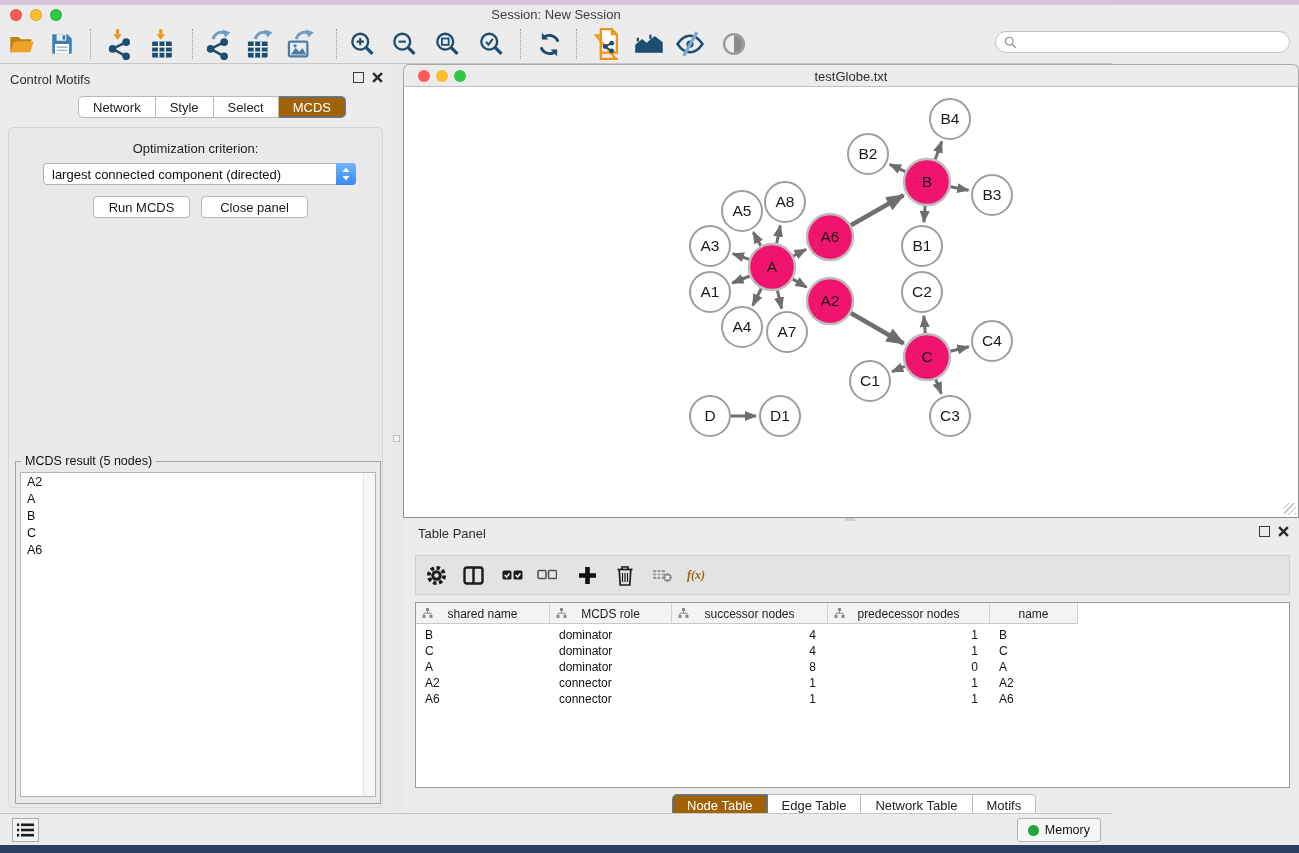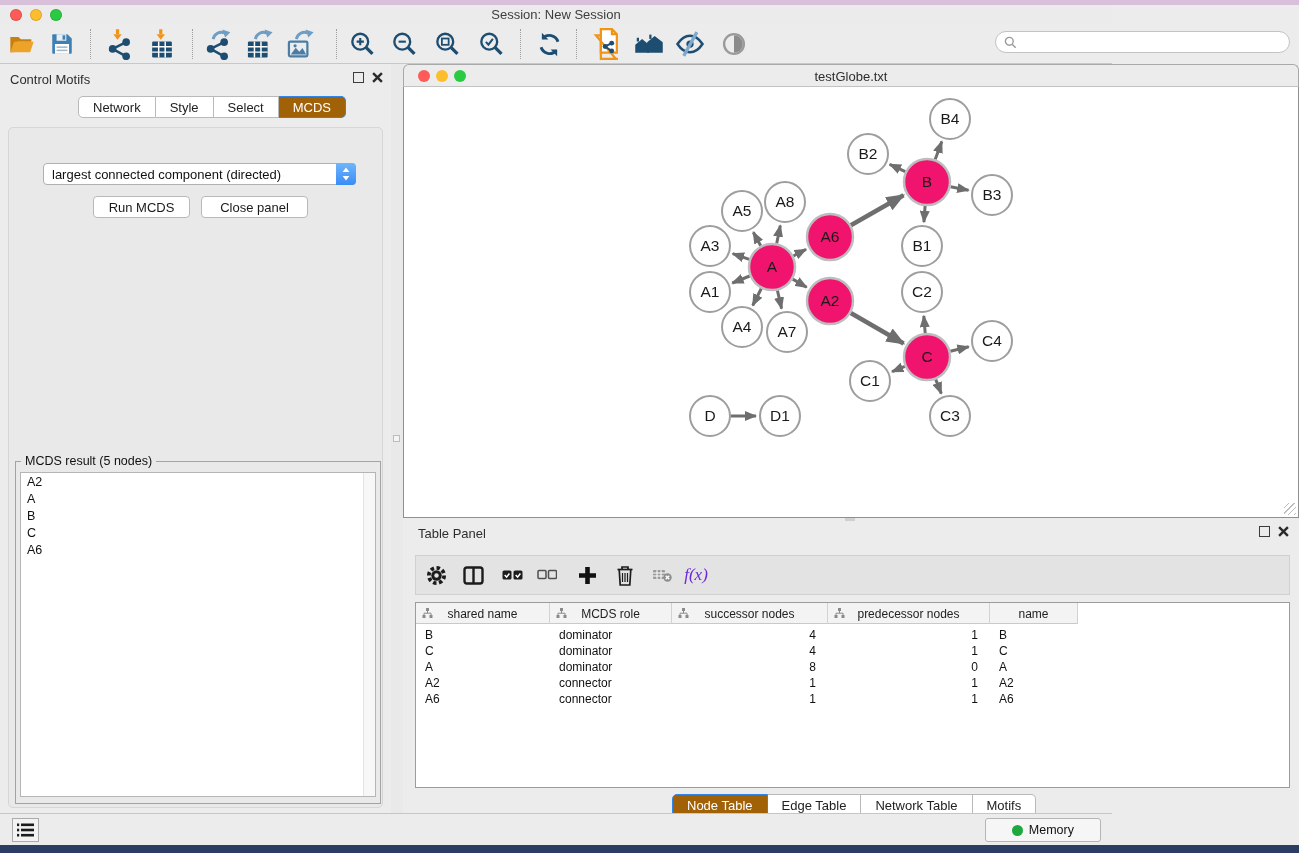--- a/index.html
+++ b/index.html
@@ -62,39 +62,39 @@
   .nw-grip { position:absolute; right:2px; bottom:2px; width:12px; height:12px; background:repeating-linear-gradient(135deg, transparent 0 3px, #bdbdbd 3px 4px); }
   #graph-svg { position:absolute; left:0; top:0; }
   #graph-svg text { font-family:"Liberation Sans","DejaVu Sans",sans-serif; }
 
   
   .table-panel { position:absolute; left:403px; top:513px; width:896px; height:295px; }
   .tp-title { position:absolute; left:15px; top:8px; font-size:13px; color:#2e2e2e; }
   .tp-btns { right:10px; }
   .tp-toolbar { position:absolute; left:12px; top:37px; width:875px; height:40px; background:#e3e3e3; border:1px solid #d0d0d0; }
   .tp-tool { position:absolute; top:0; width:36px; height:38px; display:flex; align-items:center; justify-content:center; }
-  .fx { font-family:"Liberation Serif","DejaVu Serif",serif; font-style:italic; font-size:17px; color:#6d28d9; }
+  .fx { font-family:"Liberation Serif","DejaVu Serif",serif; font-style:italic; font-size:12px; color:#a16207;font-weight:bold; }
   .tp-table { position:absolute; left:12px; top:84px; width:875px; height:186px; background:#fff; border:1px solid #9c9c9c; overflow:hidden; }
   .thead { display:flex; height:21px; background:#f3f3f3; border-bottom:1px solid #c9c9c9; }
   .th { position:relative; display:flex; align-items:center; justify-content:center; font-size:12px; color:#222; border-right:1px solid #d2d2d2; height:21px; }
   .th .tree-ico { position:absolute; left:6px; top:5px; }
   .th.filler { flex:1; background:#fff; border-right:none; }
   .tbody { padding-top:3px; }
   .tr { display:flex; height:16px; }
   .td { font-size:12px; color:#111; line-height:16px; }
   .td.al { padding-left:9px; text-align:left; }
   .td.ar { padding-right:12px; text-align:right; }
   .tp-tabs { position:absolute; left:269px; top:276px; display:flex; height:23px; }
   .tp-tabs .seg { font-size:13px; }
   .h-handle { position:absolute; left:442px; top:0px; width:10px; height:3px; background:#cfcfcf; }
 
   
   .statusbar { position:absolute; left:0; top:808px; width:100%; height:32px; border-top:1px solid #c6c6c6; background:#ececec; }
   .list-btn { position:absolute; left:12px; top:4px; width:27px; height:24px; background:#f3f3f3; border:1px solid #ababab; display:flex; align-items:center; justify-content:center; }
-  .memory-btn { position:absolute; right:11px; top:4px; height:24px; padding:0 26px; background:#f6f6f6; border:1px solid #b5b5b5; border-radius:3px; display:flex; align-items:center; gap:6px; font-size:12.5px; color:#111; }
+  .memory-btn { position:absolute; right:11px; top:4px; height:24px; padding:0 10px; background:#f6f6f6; border:1px solid #b5b5b5; border-radius:3px; display:flex; align-items:center; gap:6px; font-size:12.5px; color:#111; }
   .mem-dot { width:11px; height:11px; border-radius:50%; background:#1fa83d; }
 </style>
 </head>
 <body>
 
 <div class="screen">
   <div class="desktop-top"></div>
   <div class="desktop-bottom"></div>
 
   <div class="app-window">
@@ -258,20 +258,21 @@
             <path d="M1 1l8 8M9 1l-8 8" stroke="#2b2b2b" stroke-width="2.2"></path>
           </svg>
       </div>
       <div class="tabs">
         <div class="seg">Network</div>
         <div class="seg">Style</div>
         <div class="seg">Select</div>
         <div class="seg active">MCDS</div>
       </div>
       <div class="cp-content">
+        <div class="opt-label">Optimization criterion:</div>
         <div class="dropdown">
           <span class="val">largest connected component (directed)</span>
           <span class="dd-cap">
             <svg width="10" height="16" viewBox="0 0 10 16">
                 <path d="M5 1.5L8.4 6H1.6z" fill="#fff"></path>
                 <path d="M5 14.5L1.6 10h6.8z" fill="#fff"></path>
               </svg>
           </span>
         </div>
         <button class="btn btn-run">Run MCDS</button>

